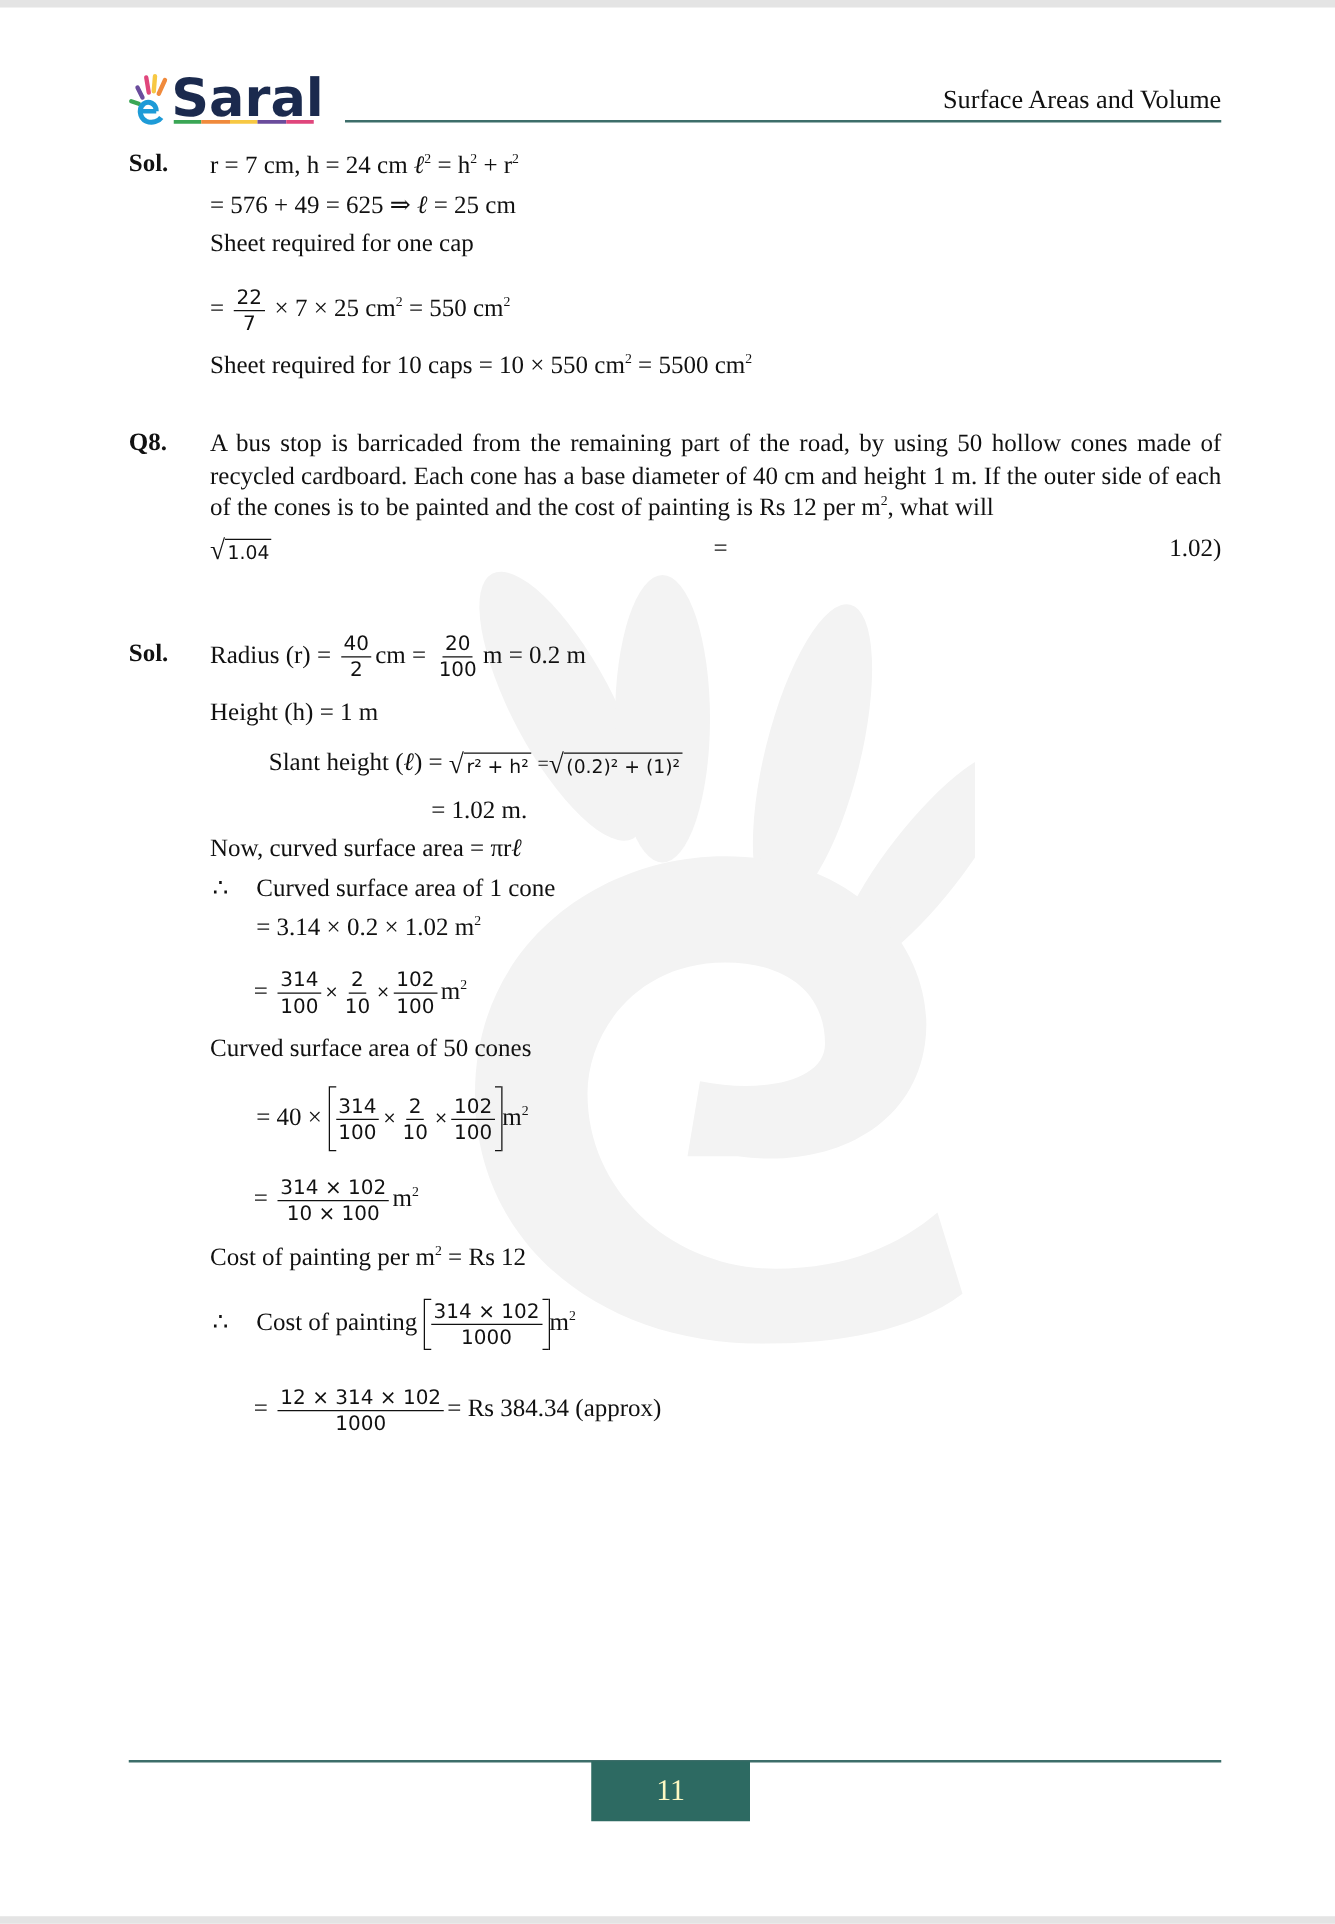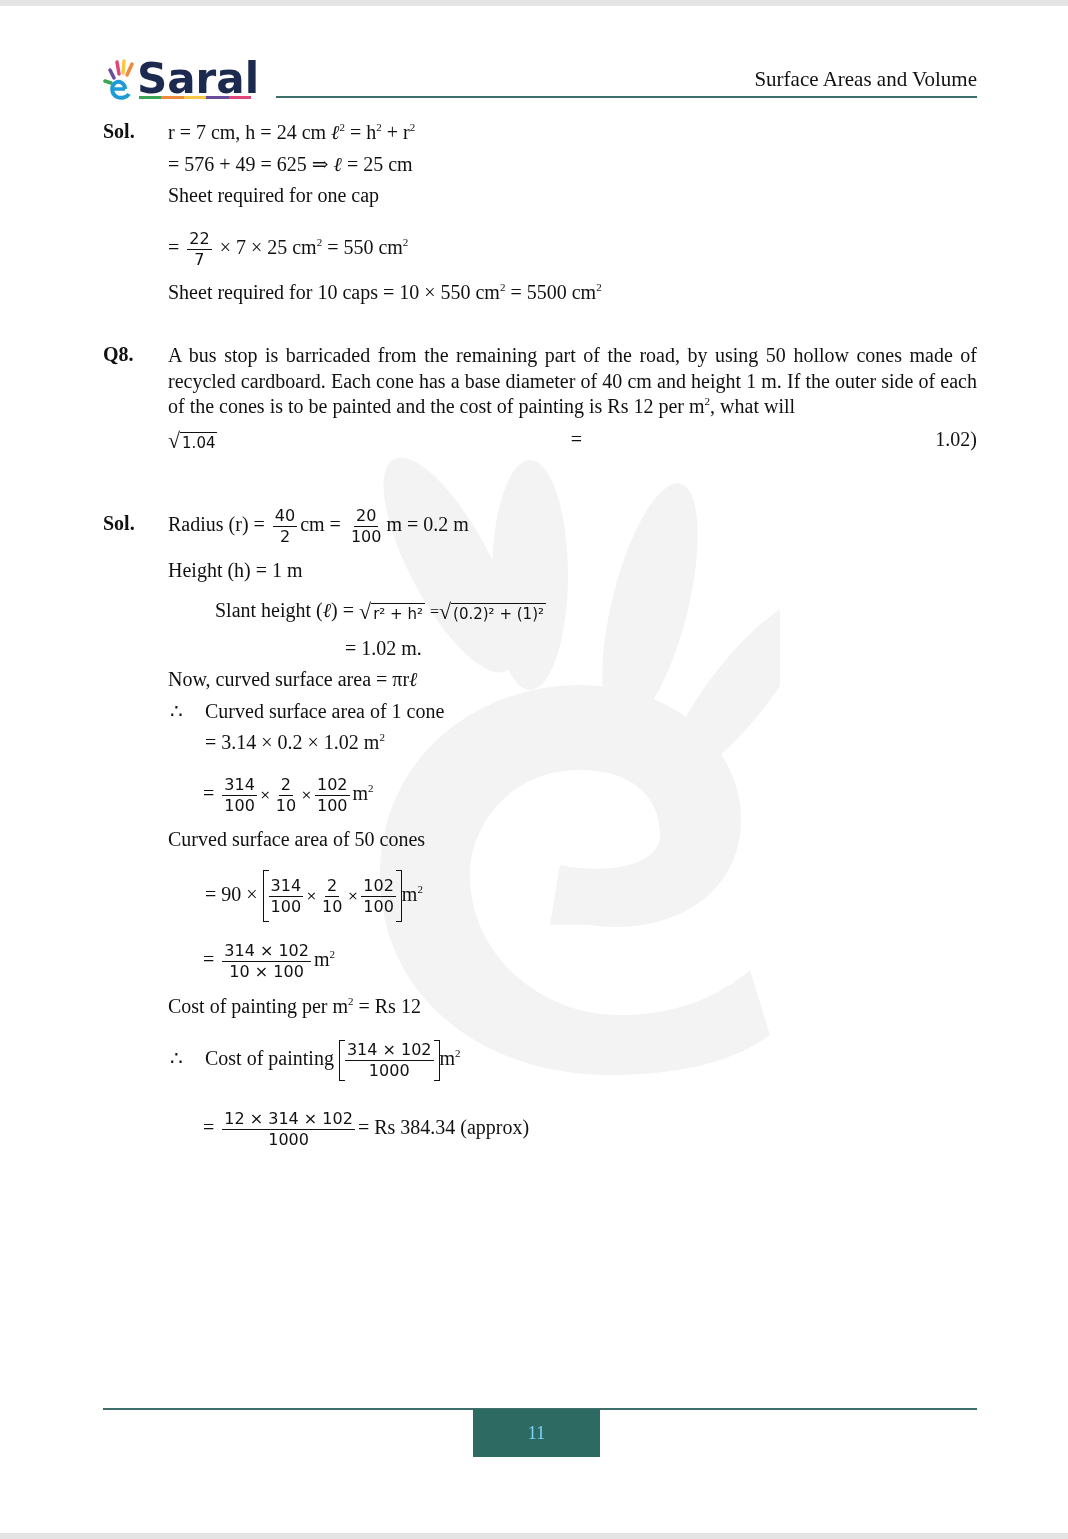--- a/index.html
+++ b/index.html
@@ -39,21 +39,21 @@
   .bracket { display: inline-flex; align-items: center; vertical-align: middle; border-left: 1.5px solid #111; border-right: 1.5px solid #111; padding: 0 2px; position: relative; }
   .bracket:before, .bracket:after { content: ""; position: absolute; width: 5px; top: 0; bottom: 0; border-top: 1.5px solid #111; border-bottom: 1.5px solid #111; }
   .bracket:before { left: 0; }
   .bracket:after { right: 0; }
   .q-para { position: absolute; left: 168px; top: 343px; width: 809px; text-align: justify; font-size: 20px; line-height: 25.5px; }
   .q-para .last { display: block; margin-top: 7px; text-align: justify; text-align-last: justify; }
   .ital { font-style: italic; }
 
   
   .footer-rule { position: absolute; left: 103px; top: 1408px; width: 874px; height: 2px; background: #3d6e6a; }
-  .page-box { position: absolute; left: 473px; top: 1409px; width: 127px; height: 48px; background: #2d6a62; color: #7dd3fc; display: flex; align-items: center; justify-content: center; font-size: 18px; }
+  .page-box { position: absolute; left: 473px; top: 1409px; width: 127px; height: 48px; background: #2d6a62; color: #fef9c3; display: flex; align-items: center; justify-content: center; font-size: 24px; }
 </style>
 </head>
 <body>
 
 <div class="edge-top"></div>
 
 <svg class="watermark" viewBox="0 0 420 620">
   <g fill="#f3f3f3">
     <ellipse cx="90" cy="110" rx="40" ry="120" transform="rotate(-28 90 110)"></ellipse>
     <ellipse cx="170" cy="120" rx="38" ry="115"></ellipse>
@@ -159,21 +159,21 @@
       </span><span class="times">×</span><span class="frac">
         <span class="num">2</span>
         <span class="den">10</span>
       </span><span class="times">×</span><span class="frac">
         <span class="num">102</span>
         <span class="den">100</span>
       </span><span>m</span><sup>2</sup>
   </div>
   <div class="line" style="left:168px; top:827px;">Curved surface area of 50 cones</div>
   <div class="line" style="left:205px; top:868px; line-height:52px;">
-    <span>= 90 ×</span>
+    <span>= 40 ×</span>
     <span class="bracket">
         <span class="frac">
           <span class="num">314</span>
           <span class="den">100</span>
         </span>
         <span class="times">×</span>
         <span class="frac">
           <span class="num">2</span>
           <span class="den">10</span>
         </span>

